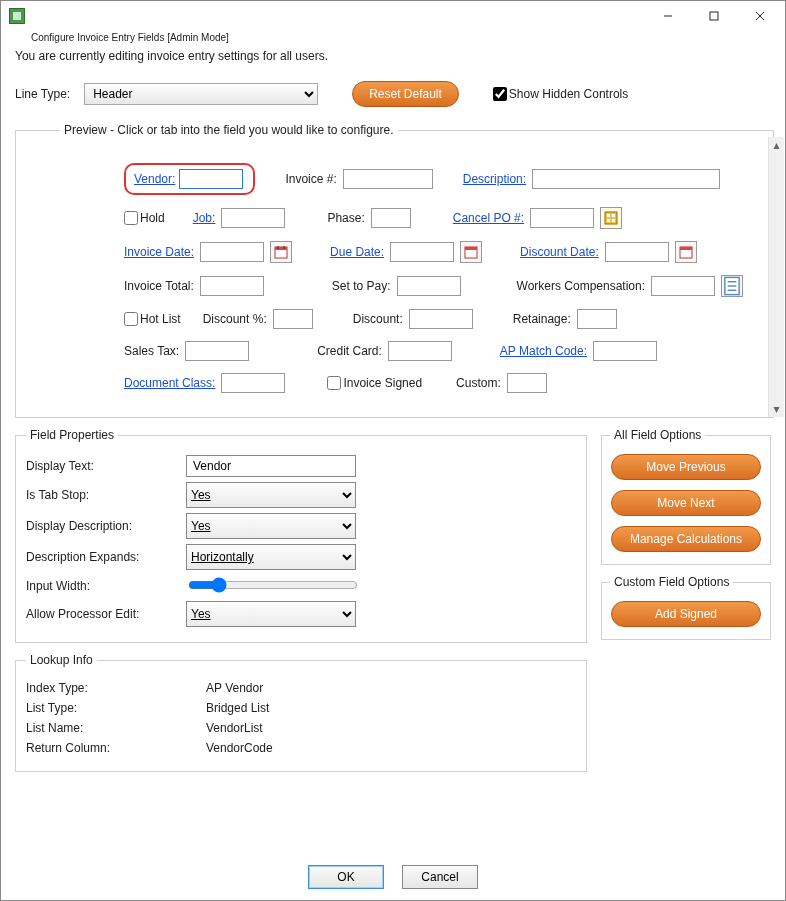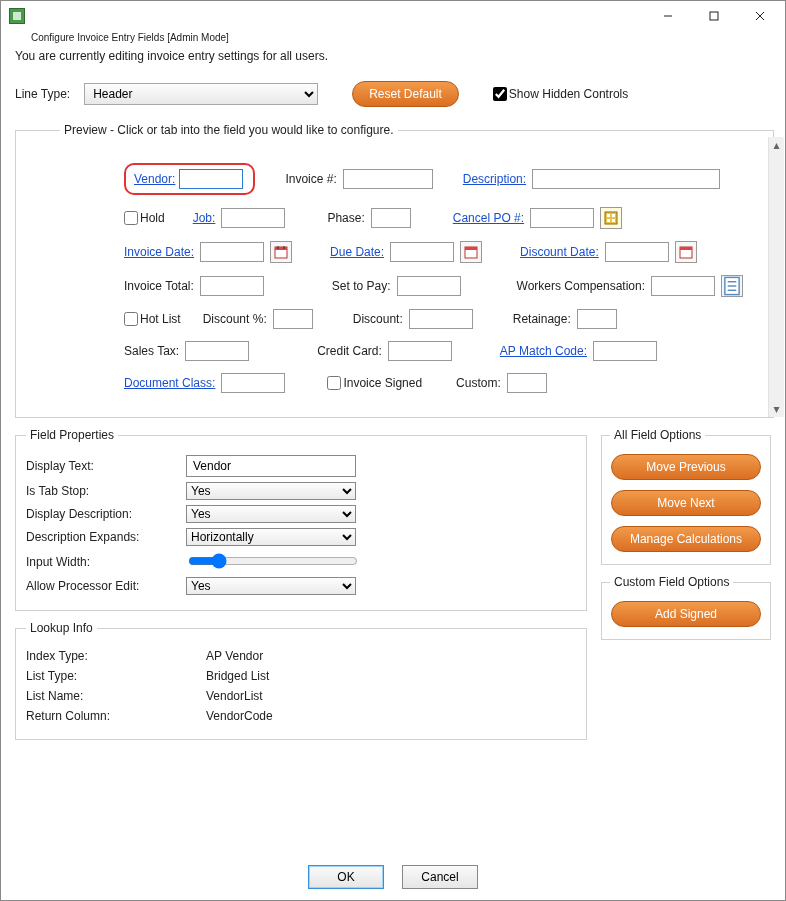--- a/index.html
+++ b/index.html
@@ -42,21 +42,21 @@
   .vendor-selected { border:2px solid #e03434; border-radius:10px; padding:4px 10px 4px 8px; display:inline-flex; align-items:center; gap:4px;}
   .vendor-selected .inp { border:1px solid #2a7bd4; }
   .cols { display:flex; gap:14px; }
   .leftcol { flex:1; display:flex; flex-direction:column; }
   .rightcol { width:170px; display:flex; flex-direction:column; }
   .rightcol fieldset.group { padding:12px 8px; }
   .rightcol .btnstack { display:flex; flex-direction:column; gap:10px; align-items:center;}
   .proprow { display:flex; align-items:center; margin:5px 0; }
   .proprow .plabel { width:160px; }
   .proprow .pcontrol input[type=text]{ width:170px; height:22px; border:1px solid #888; padding:7px 6px;}
-  .proprow .pcontrol select{ width:170px; height:18px; border:1px solid #888; background:linear-gradient(#fdfdfd,#ebebeb);}
+  .proprow .pcontrol select{ width:170px; height:26px; border:1px solid #888; background:linear-gradient(#fdfdfd,#ebebeb);text-decoration:underline;}
   .slider { width:170px; }
   .lookuprow { display:flex; margin:6px 0;}
   .lookuprow .llabel { width:180px; }
   .dlg-buttons { height:48px; border-top:1px solid #fff; display:flex; align-items:center; justify-content:center; gap:18px;}
   .stdbtn { width:76px; height:24px; border:1px solid #888; background:linear-gradient(#fafafa,#e6e6e6); font:inherit; cursor:pointer;}
   .stdbtn.default { border:1px solid #3a8fd8; box-shadow:0 0 0 1px #9fd2f7 inset;}
   .iconbtn { width:22px; height:22px; border:1px solid #999; background:#fffbdc; display:inline-flex; align-items:center; justify-content:center;}
   .iconbtn svg{width:14px;height:14px;}
   .docbtn { width:22px; height:22px; border:1px solid #999; background:#eef6ff; display:inline-flex; align-items:center; justify-content:center;}
 </style>

